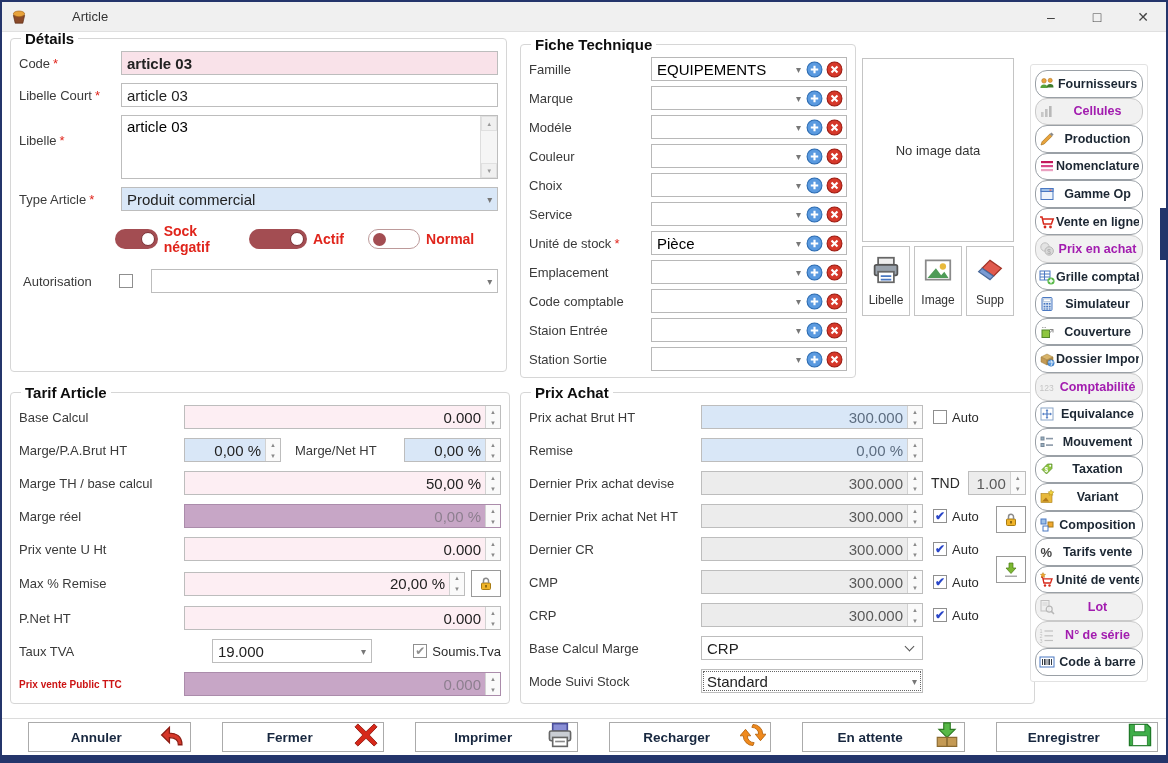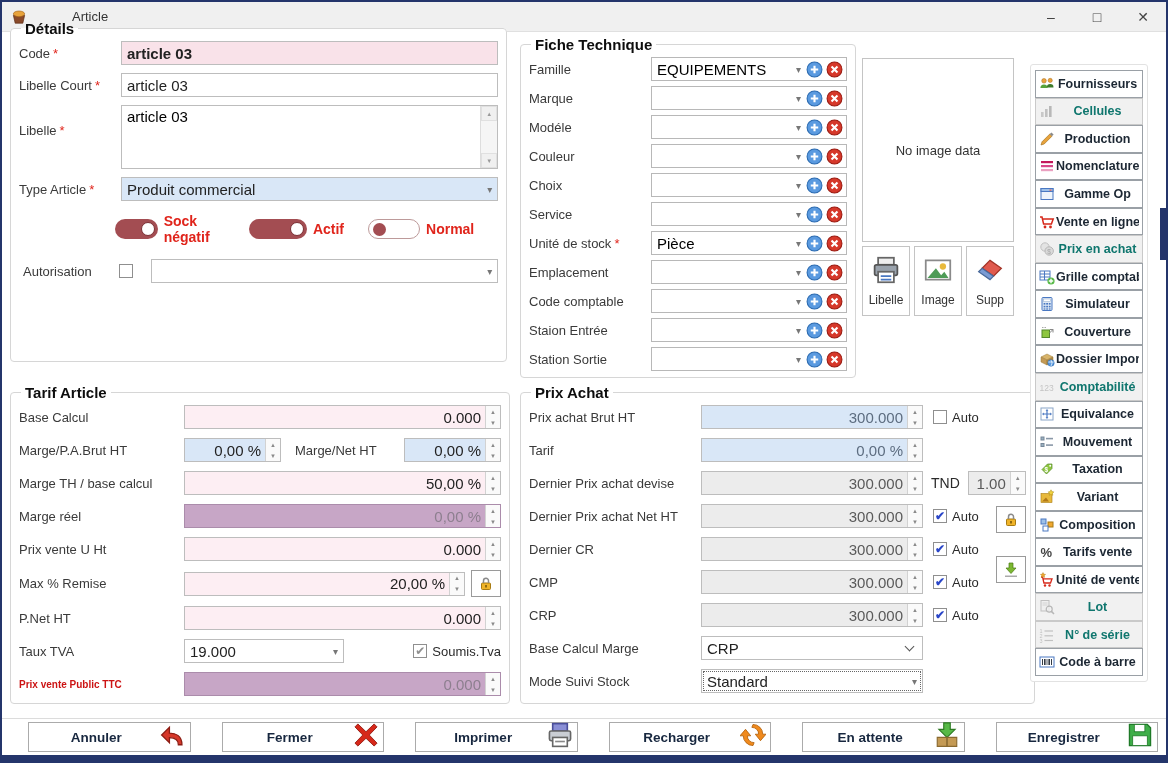--- a/index.html
+++ b/index.html
@@ -14,21 +14,21 @@
   .titlebar .app-icon { width:18px; height:18px; margin-right:6px; }
   .titlebar .title { font-size:13px; color:#333;margin-left:38px; }
   .win-controls { margin-left:auto; display:flex; height:100%; }
   .win-controls span { width:46px; display:flex; align-items:center; justify-content:center;
                        font-size:14px; color:#444; cursor:default; }
 
   
   fieldset { position:absolute; border:1px solid #d6d6d6; border-radius:4px;
              background:#fff; padding:4px 8px 8px 8px; }
   legend { font-weight:bold; font-size:15px; color:#0d0d0d; padding:0 4px; margin-left:2px; }
-  #g-details { left:8px;  top:18px;  width:432px; height:342px; }
+  #g-details { left:8px;  top:28px;  width:432px; height:342px; }
   #g-fiche   { left:518px; top:34px; width:336px; height:342px; }
   #g-tarif   { left:8px;  top:382px; width:500px; height:320px; }
   #g-prix    { left:518px; top:382px; width:502px; height:320px; }
 
   
   .fld { height:24px; border:1px solid #bdbdbd; background:#fff; display:flex;
          align-items:center; font-size:15px; color:#222; }
   .fld .val { flex:1; padding:0 5px; white-space:nowrap; overflow:hidden; }
   .fld.num .val { text-align:right; padding-right:4px; }
   .pink   { background:#fdeef3; }
@@ -93,47 +93,47 @@
              cursor:pointer; }
   .img-btn svg { width:28px; height:28px; }
   .img-btn .lbl { font-size:12px; color:#333; }
 
   
   .trow { display:flex; align-items:center; margin-bottom:9px; position:relative; }
   .tlabel { flex:0 0 165px; font-size:13px; color:#3a3a3a; }
   .plabel { flex:0 0 172px; font-size:13px; color:#3a3a3a; }
   .red-bold { color:#cc1414; font-weight:bold; font-size:10px; }
   .w97  { flex:0 0 97px; }
-  .w160 { flex:0 0 160px; }
+  .w160 { flex:0 0 160px;margin-left:28px; }
   .w222 { flex:0 0 222px; }
   .w58  { flex:0 0 58px; }
   .grow { flex:1; }
   .tlabel2 { flex:1; font-size:13px; color:#3a3a3a; padding-left:14px; }
   .cbwrap { display:flex; align-items:center; gap:5px; margin-left:10px; font-size:13px; color:#2a2a2a; }
   .sq-btn { width:30px; height:27px; border:1px solid #9a9a9a; background:#fff; display:flex;
             align-items:center; justify-content:center; margin-left:6px; cursor:pointer; }
   .sq-btn svg { width:16px; height:16px; }
   .abs-btn { position:absolute; }
   .tnd { font-size:14px; color:#2a2a2a; margin:0 8px; }
   .chev { width:7px; height:7px; border-right:1.6px solid #555; border-bottom:1.6px solid #555;
           transform:rotate(45deg); margin:0 9px 3px 0; }
   .combo2 { outline:1px dotted #666; outline-offset:-3px; }
 
   
   .sidebar { position:absolute; left:1028px; top:62px; width:118px; height:618px;
              border:1px solid #e2e2e2; border-radius:3px; padding:5px 4px; display:flex;
              flex-direction:column; justify-content:space-between; background:#fff; }
-  .side-btn { height:39px; border:1px solid #9aa0a6; border-radius:0; background:#fff;
+  .side-btn { height:39px; border:1px solid #9aa0a6; border-radius:12px; background:#fff;
               display:flex; align-items:center; padding:0 3px; cursor:pointer; }
   .side-btn .icon { width:17px; height:16px; display:flex; align-items:flex-end; }
   .side-btn .icon svg { width:16px; height:16px; }
   .side-label { flex:1; text-align:center; font-weight:bold; font-size:12.5px; color:#1c2733;
                 white-space:nowrap; overflow:hidden; }
   .side-btn.disabled { background:#f1f1f1; border-color:#c9c9c9; cursor:default; }
-  .side-btn.disabled .side-label { color:#0f766e; }
+  .side-btn.disabled .side-label { color:#a21caf; }
   .side-btn.disabled .icon { filter:grayscale(1); opacity:.55; }
 
   
   .footer { position:absolute; left:0; right:0; bottom:7px; height:36px; display:flex;
             gap:13px; padding:3px 8px 0 8px; border-top:1px solid #dcdcdc; background:#fff; }
   .foot-btn { flex:1; border:1px solid #ababab; background:#fff; display:flex; align-items:center;
               height:30px; cursor:pointer; padding:0 4px;margin-left:18px; }
   .foot-btn .lbl { flex:1; text-align:center; font-weight:bold; font-size:13.5px; color:#17273f; }
   .foot-btn svg { width:26px; height:26px; }
   .bottom-strip { position:absolute; left:0; right:0; bottom:0; height:6px; background:#24356b; }
@@ -592,21 +592,21 @@
               <i>▲</i>
               <i>▼</i>
             </span>
           </div>
           <span class="cbwrap">
             <span class="cb"></span>
             <span>Auto</span>
           </span>
         </div>
         <div class="trow">
-          <span class="plabel">Tarif</span>
+          <span class="plabel">Remise</span>
           <div class="fld num bluef dim w222">
             <span class="val">0,00 %</span>
             <span class="spin">
               <i>▲</i>
               <i>▼</i>
             </span>
           </div>
         </div>
         <div class="trow">
           <span class="plabel">Dernier Prix achat devise</span>

